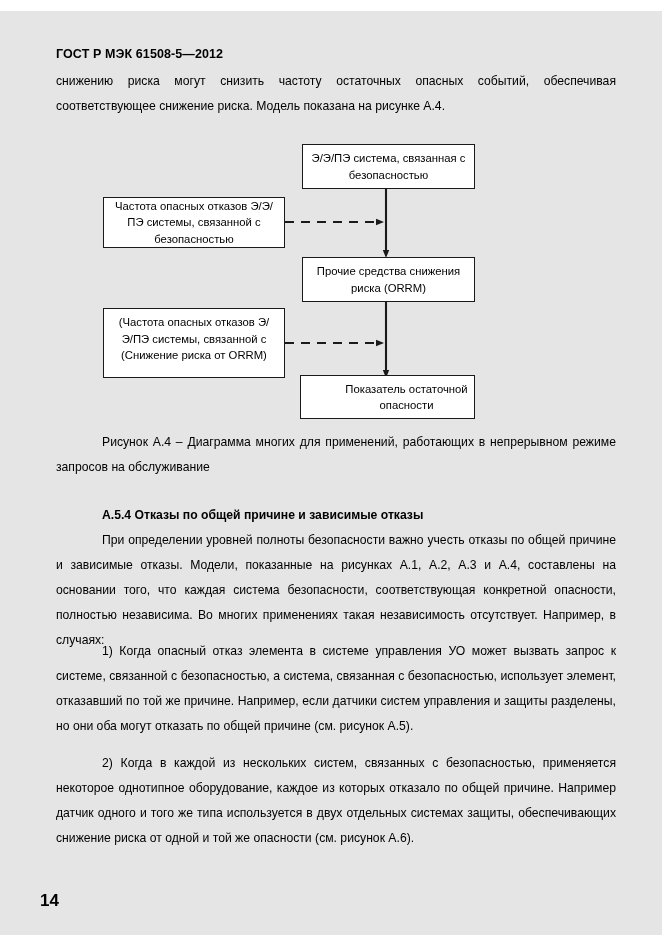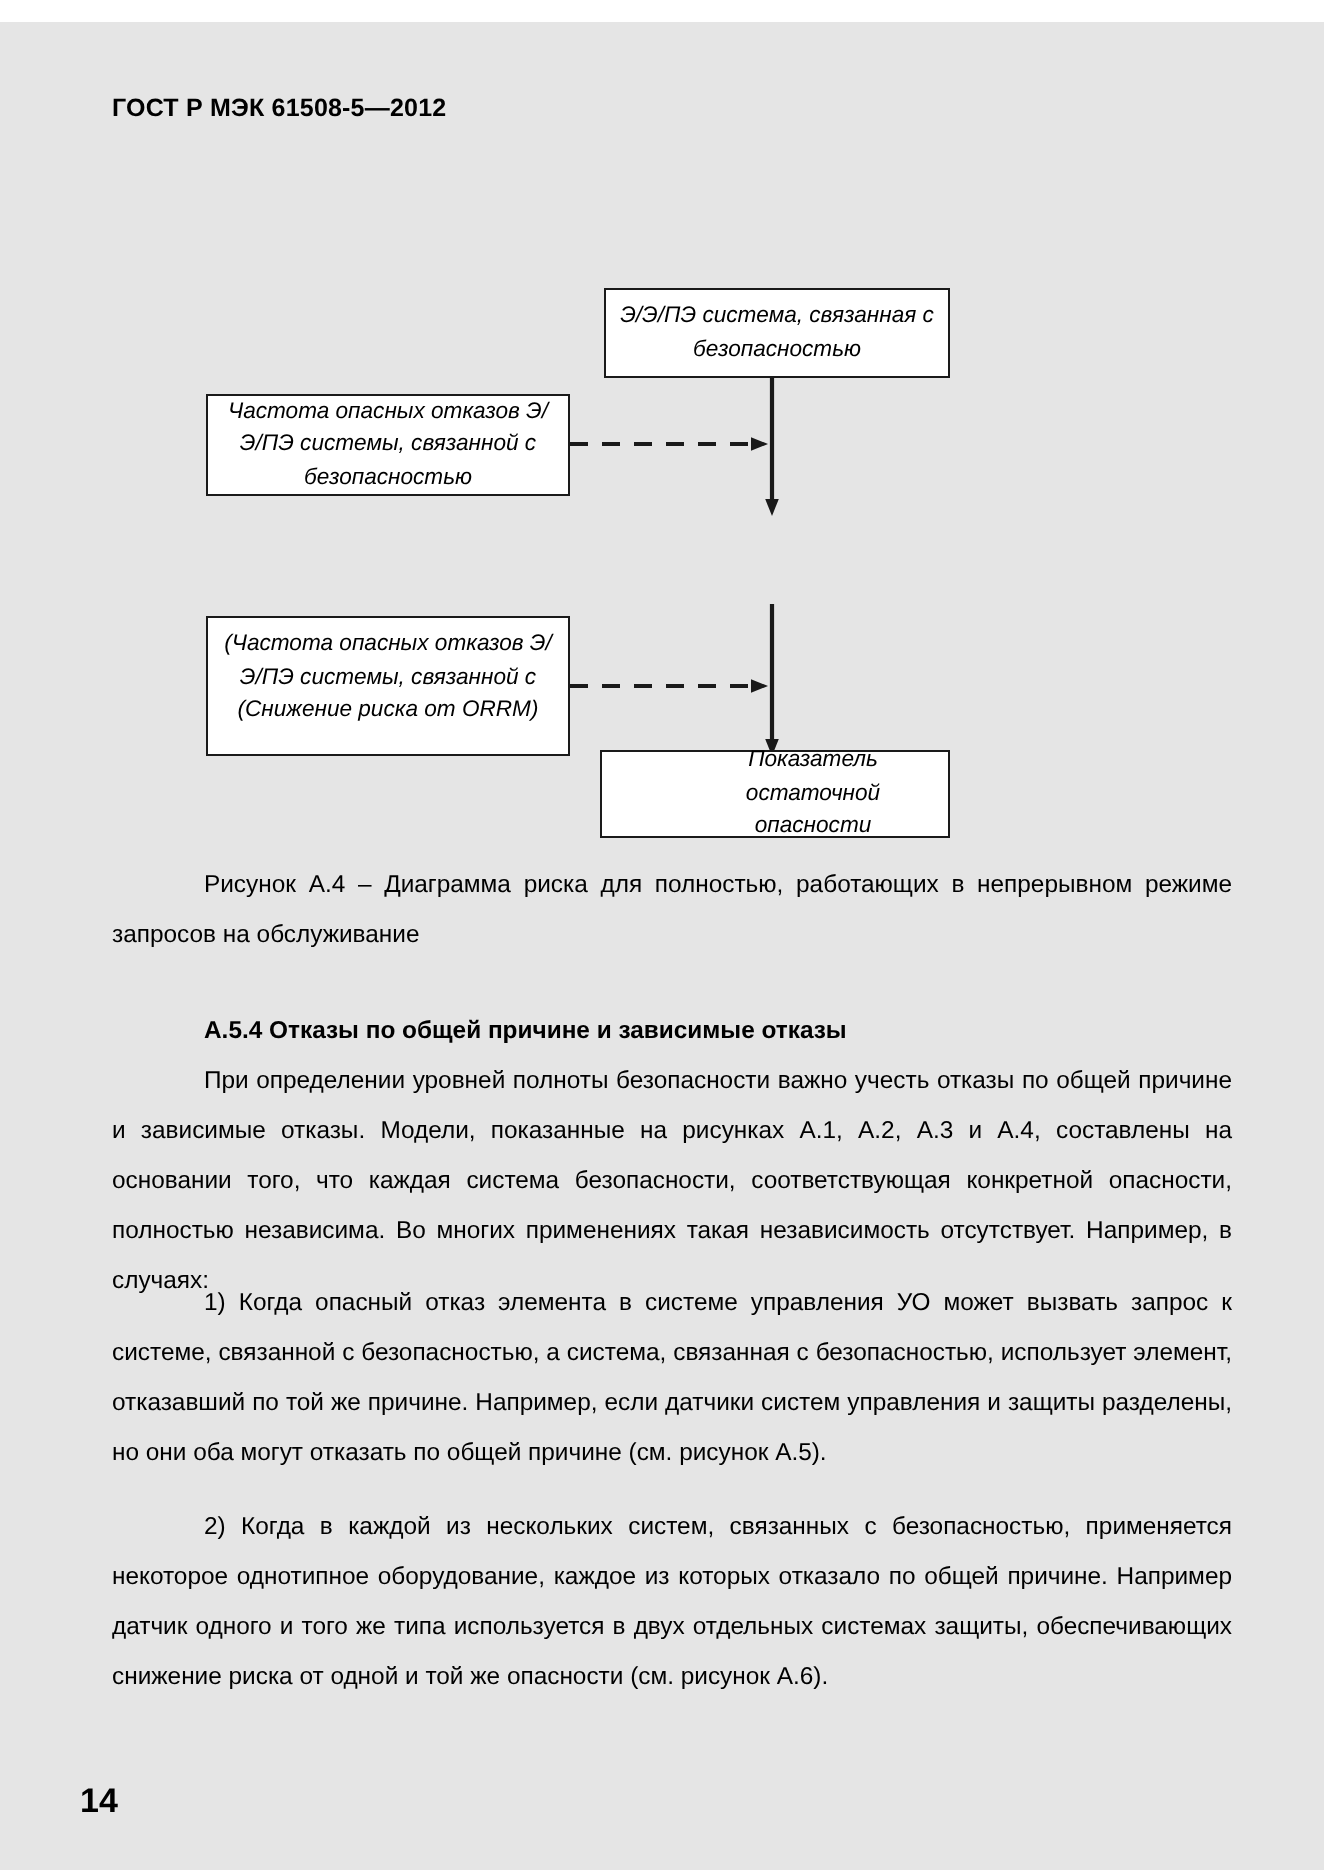--- a/index.html
+++ b/index.html
@@ -61,40 +61,40 @@
     box-sizing: border-box;
     border: 1.4px solid #1a1a1a;
     background: #ffffff;
     font-size: 11.3px;
     line-height: 16.5px;
     text-align: center;
     display: flex;
     align-items: center;
     justify-content: center;
     padding: 2px 5px;
-    font-style: italic;
   }
   .dbox span { display: block; width: 100%; }
 
   
   .page-num {
     position: absolute;
     left: 40px;
     top: 880px;
     font-size: 17px;
     font-weight: bold;
   }
 </style>
 </head>
 <body>
 
 <div class="page">
 
   <div class="doc-header">ГОСТ Р МЭК 61508-5—2012</div>
 
+  <div class="para" style="top:58px;"><span>снижению риска могут снизить частоту остаточных опасных событий, обеспечивая соответствующее снижение риска. Модель показана на рисунке А.4.</span></div>
 
   <div class="diagram">
 
     <svg width="662" height="420" style="position:absolute;left:0;top:0;">
       <defs>
         <marker id="arrowSolid" markerWidth="9" markerHeight="9" refX="4.5" refY="4" orient="auto" markerUnits="userSpaceOnUse">
           <path d="M0,0.6 L8.5,4 L0,7.4 z" fill="#1a1a1a"></path>
         </marker>
         <marker id="arrowDash" markerWidth="9" markerHeight="9" refX="4.5" refY="4" orient="auto" markerUnits="userSpaceOnUse">
           <path d="M0,0.6 L8.5,4 L0,7.4 z" fill="#1a1a1a"></path>
@@ -111,33 +111,36 @@
     </svg>
 
     <div class="dbox" style="left:302px; top:133px; width:173px; height:45px;">
       <span>Э/Э/ПЭ система, связанная с безопасностью</span>
     </div>
 
     <div class="dbox" style="left:103px; top:186px; width:182px; height:51px;">
       <span>Частота опасных отказов Э/Э/ПЭ системы, связанной с безопасностью</span>
     </div>
 
+    <div class="dbox" style="left:302px; top:246px; width:173px; height:45px;">
+      <span>Прочие средства снижения риска (ORRM)</span>
+    </div>
 
     <div class="dbox" style="left:103px; top:297px; width:182px; height:70px; display:block; padding-top:5px;">
       <span>(Частота опасных отказов Э/</span>
       <span>Э/ПЭ системы, связанной с</span>
       <span>(Снижение риска от ORRM)</span>
     </div>
 
     <div class="dbox" style="left:300px; top:364px; width:175px; height:44px;padding-left:43px;">
       <span>Показатель остаточной опасности</span>
     </div>
   </div>
 
-  <div class="para" style="top:419px;"><span class="indent"></span><span>Рисунок А.4 – Диаграмма риска для полностью, работающих в непрерывном режиме запросов на обслуживание</span></div>
+  <div class="para" style="top:419px;"><span class="indent"></span><span>Рисунок А.4 – Диаграмма многих для применений, работающих в непрерывном режиме запросов на обслуживание</span></div>
 
   <div class="para nojust bold" style="top:492px;"><span class="indent"></span><span>А.5.4 Отказы по общей причине и зависимые отказы</span></div>
 
   <div class="para" style="top:517px;"><span class="indent"></span><span>При определении уровней полноты безопасности важно учесть отказы по общей причине и зависимые отказы. Модели, показанные на рисунках А.1, А.2, А.3 и А.4, составлены на основании того, что каждая система безопасности, соответствующая конкретной опасности, полностью независима. Во многих применениях такая независимость отсутствует. Например, в случаях:</span></div>
 
   <div class="para" style="top:628px;"><span class="indent"></span><span>1) Когда опасный отказ элемента в системе управления УО может вызвать запрос к системе, связанной с безопасностью, а система, связанная с безопасностью, использует элемент, отказавший по той же причине. Например, если датчики систем управления и защиты разделены, но они оба могут отказать по общей причине (см. рисунок А.5).</span></div>
 
   <div class="para" style="top:740px;"><span class="indent"></span><span>2) Когда в каждой из нескольких систем, связанных с безопасностью, применяется некоторое однотипное оборудование, каждое из которых отказало по общей причине. Например датчик одного и того же типа используется в двух отдельных системах защиты, обеспечивающих снижение риска от одной и той же опасности (см. рисунок А.6).</span></div>
 
   <div class="page-num">14</div>

